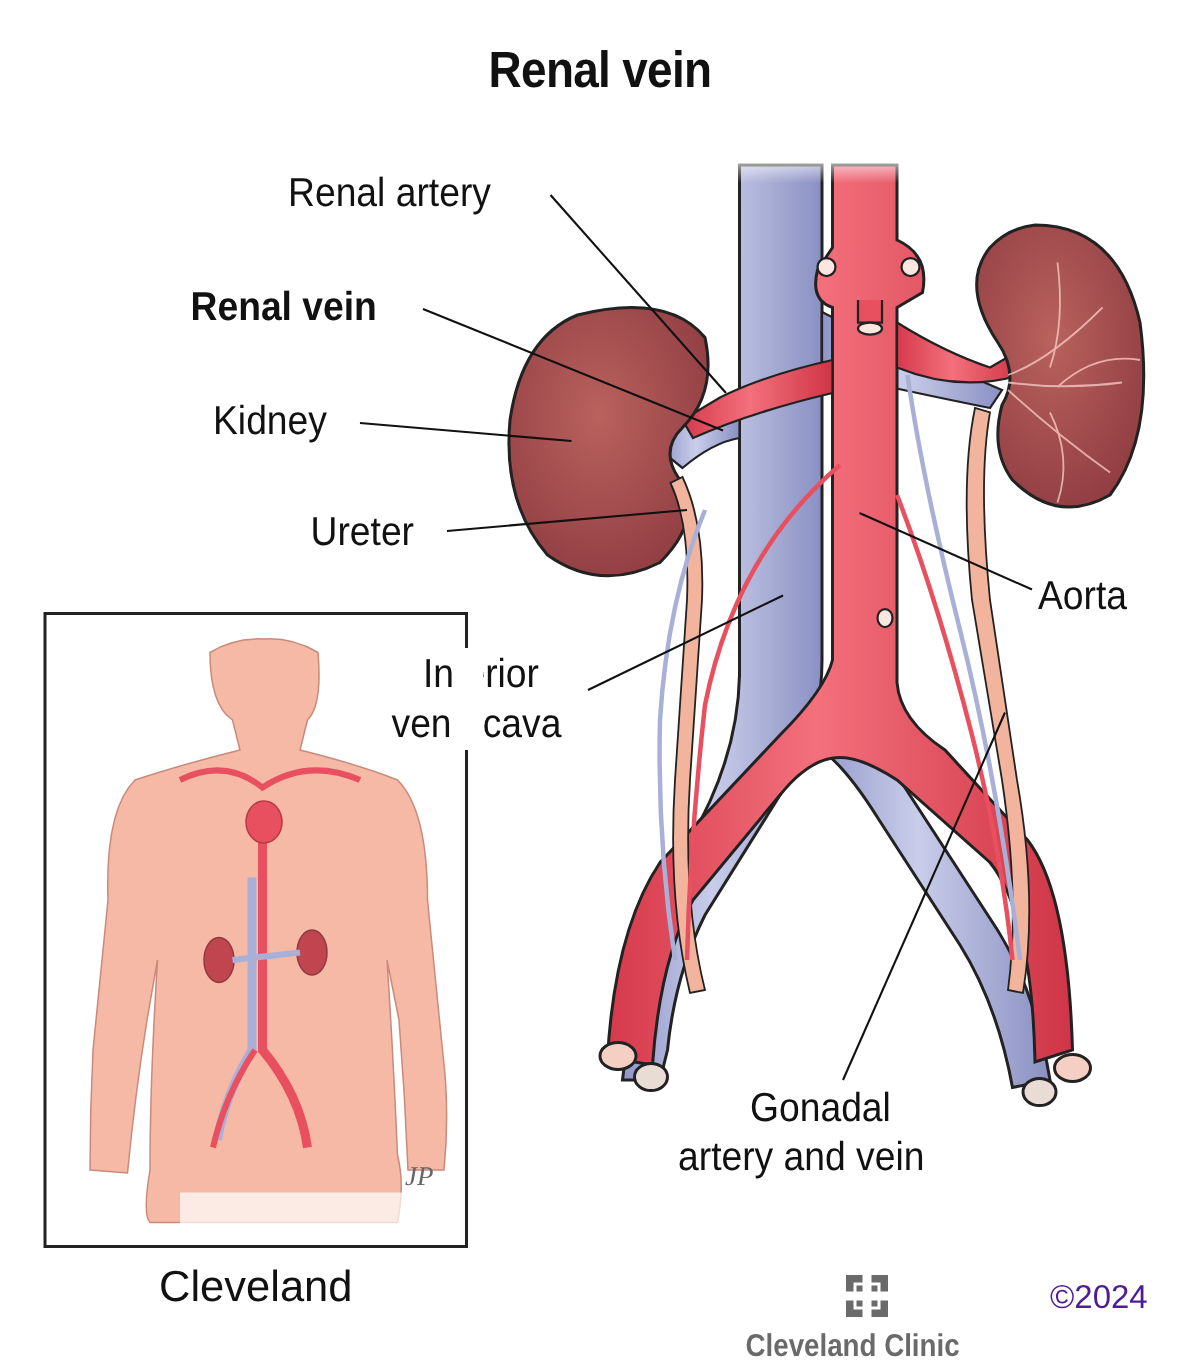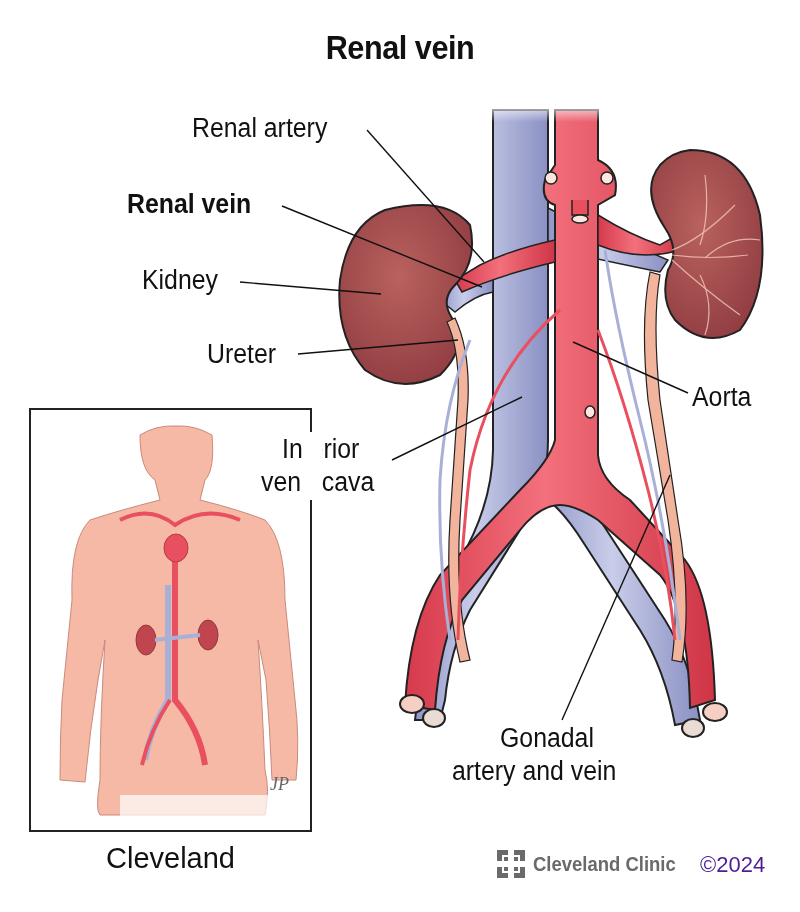--- a/index.html
+++ b/index.html
@@ -4,21 +4,21 @@
 <style>
   html, body { margin:0; padding:0; background:#ffffff; }
   body { width:800px; height:912px; position:relative; overflow:hidden; font-family:"Liberation Sans", sans-serif; color:#111; }
   .title { position:absolute; left:0; width:800px; top:28px; text-align:center; font-weight:bold; font-size:34px; letter-spacing:-0.5px; transform:scaleX(0.9); }
   .label { position:absolute; font-size:27px; white-space:nowrap; transform-origin:left top; transform:scaleX(0.92); line-height:32px; }
   .label.bold { font-weight:bold; }
   svg.art { position:absolute; left:0; top:0; }
   .inset-frame { position:absolute; left:29px; top:408px; width:283px; height:424px; border:2px solid #222; border-bottom-width:2px; box-sizing:border-box; background:transparent; }
   .inset-gap { position:absolute; left:302px; top:432px; width:20px; height:68px; background:#fff; }
   .location { position:absolute; left:29px; width:283px; top:842px; text-align:center; font-size:29px; }
-  .brand { position:absolute; left:497px; top:850px; display:flex; align-items:center; gap:8px; color:#6a6a6a; }
+  .brand { position:absolute; left:497px; top:850px; display:flex; align-items:center; gap:8px; color:#6a6a6a;flex-direction:column; }
   .brand-name { font-weight:bold; font-size:21px; transform:scaleX(0.88); transform-origin:left center; }
   .brand-copy { position:absolute; left:700px; top:852px; font-size:22px; color:#4c1d95; }
 </style>
 </head>
 <body>
 
 <div class="title">Renal vein</div>
 
 <svg class="art" width="800" height="912" viewBox="0 0 800 912">
   <defs>

